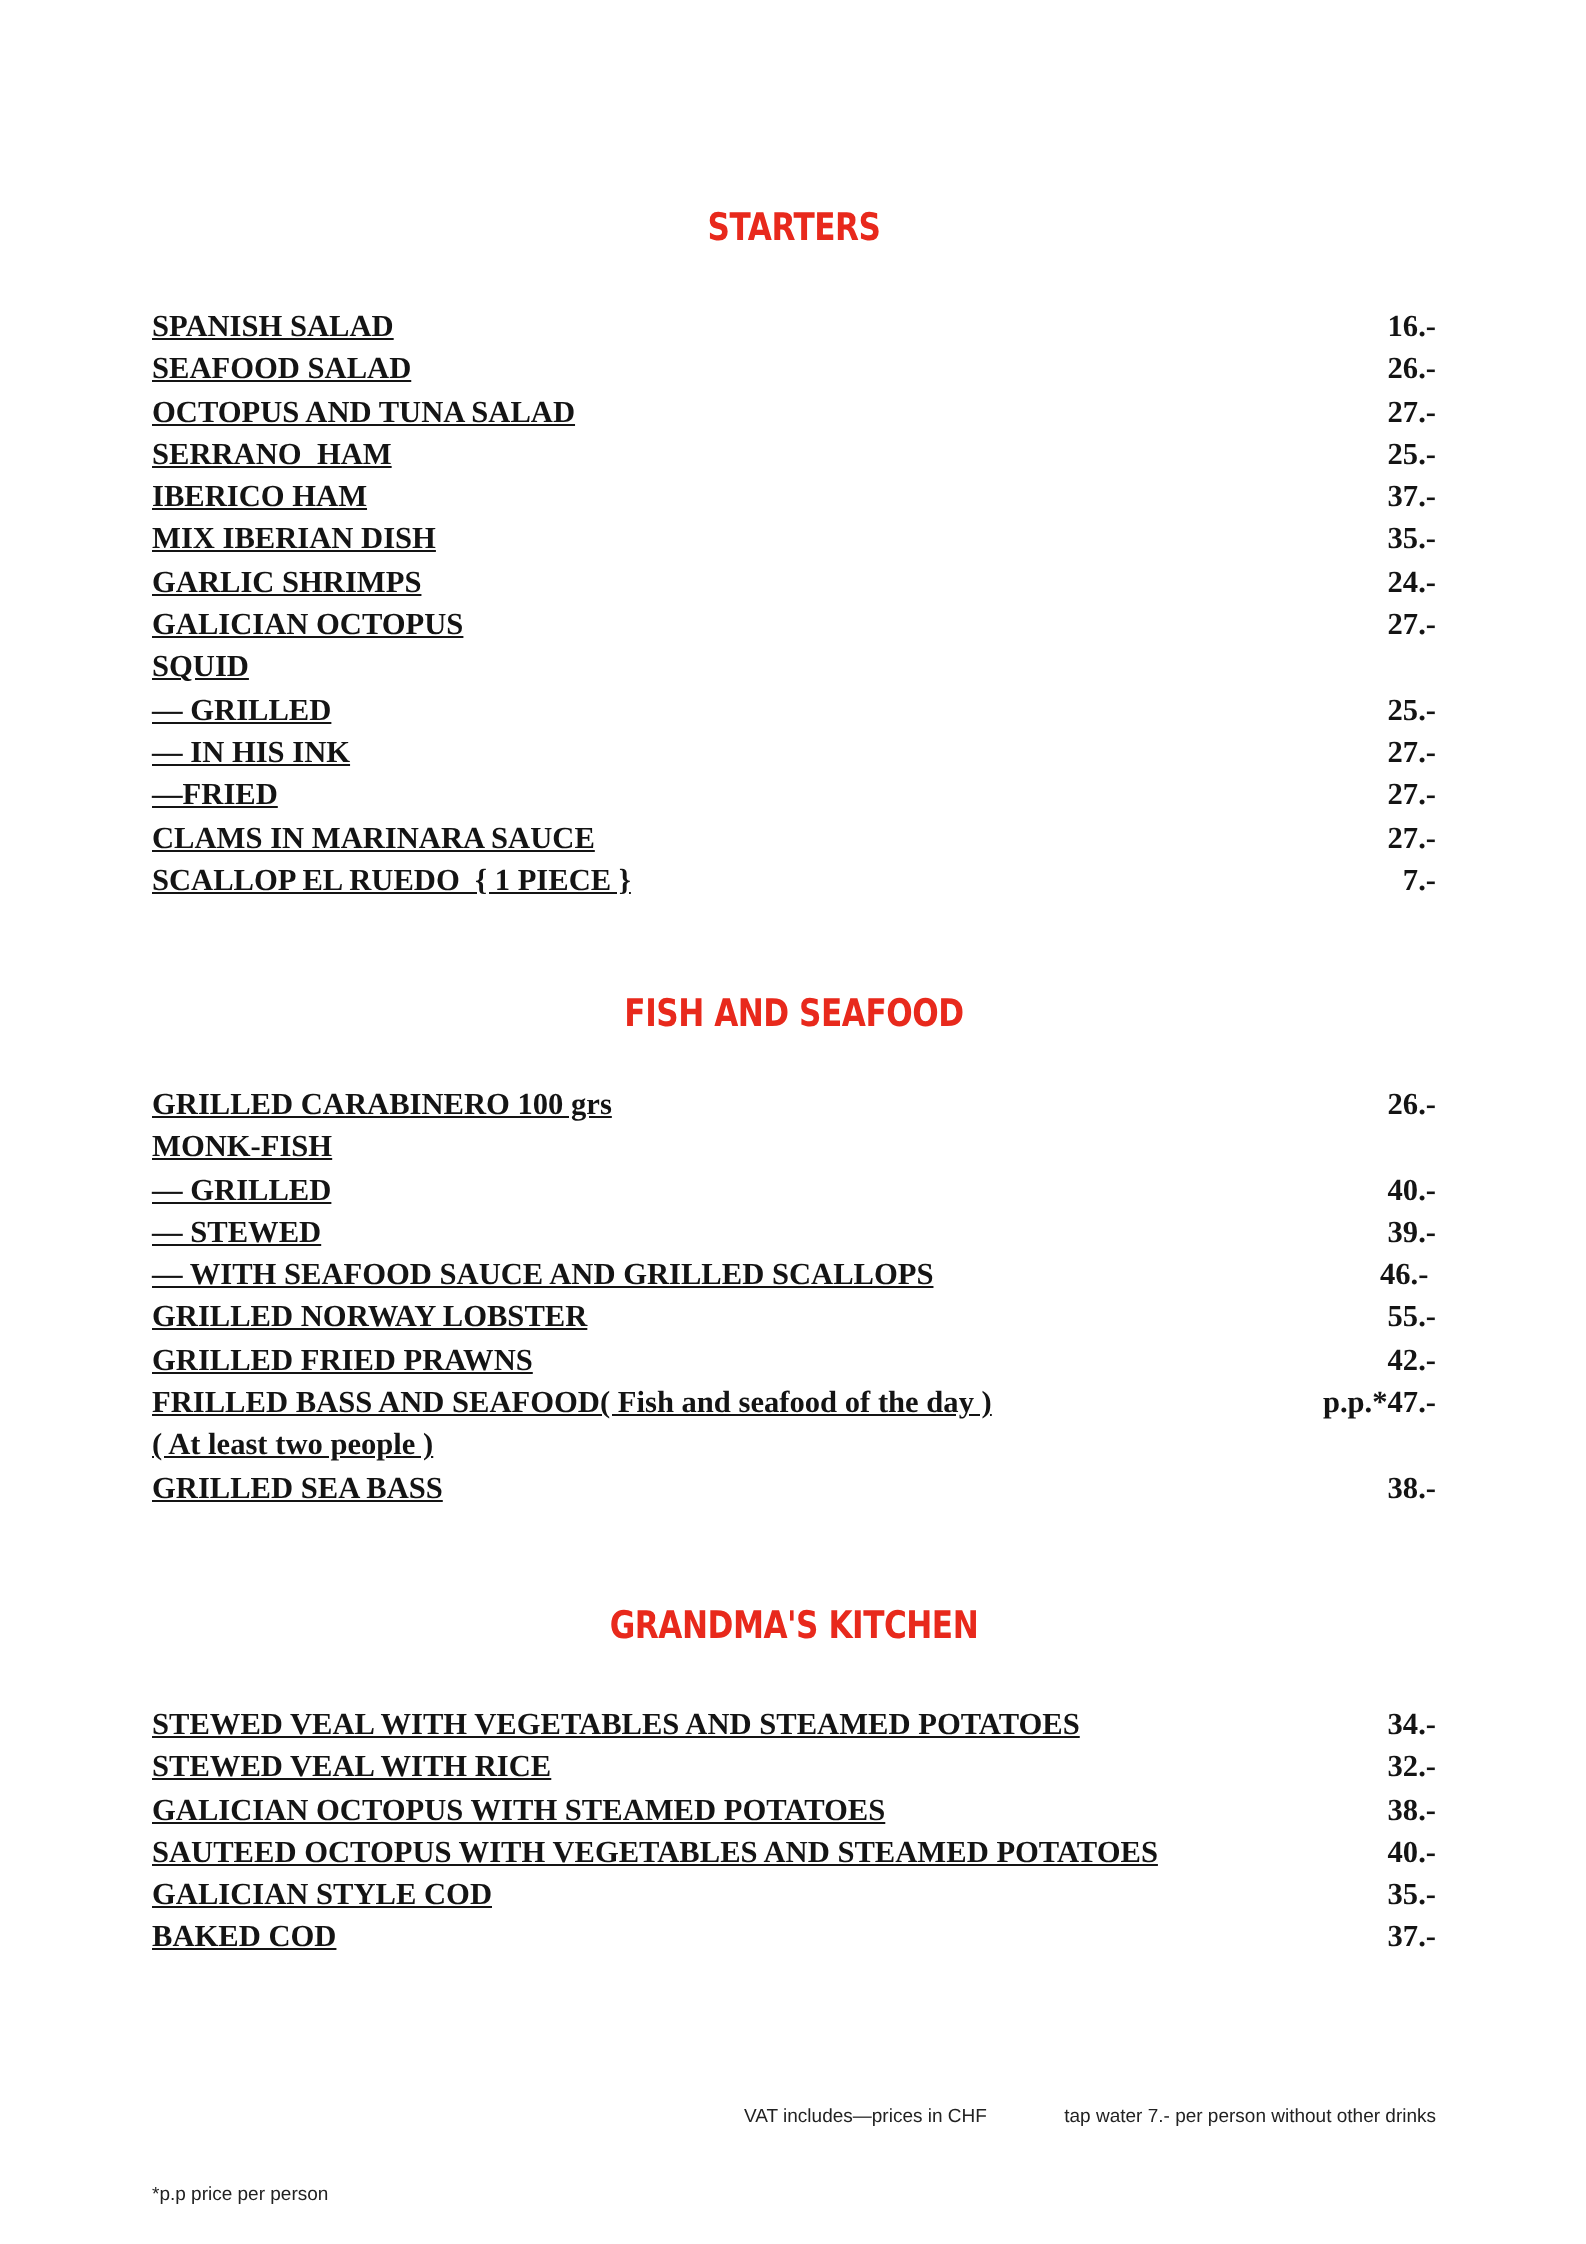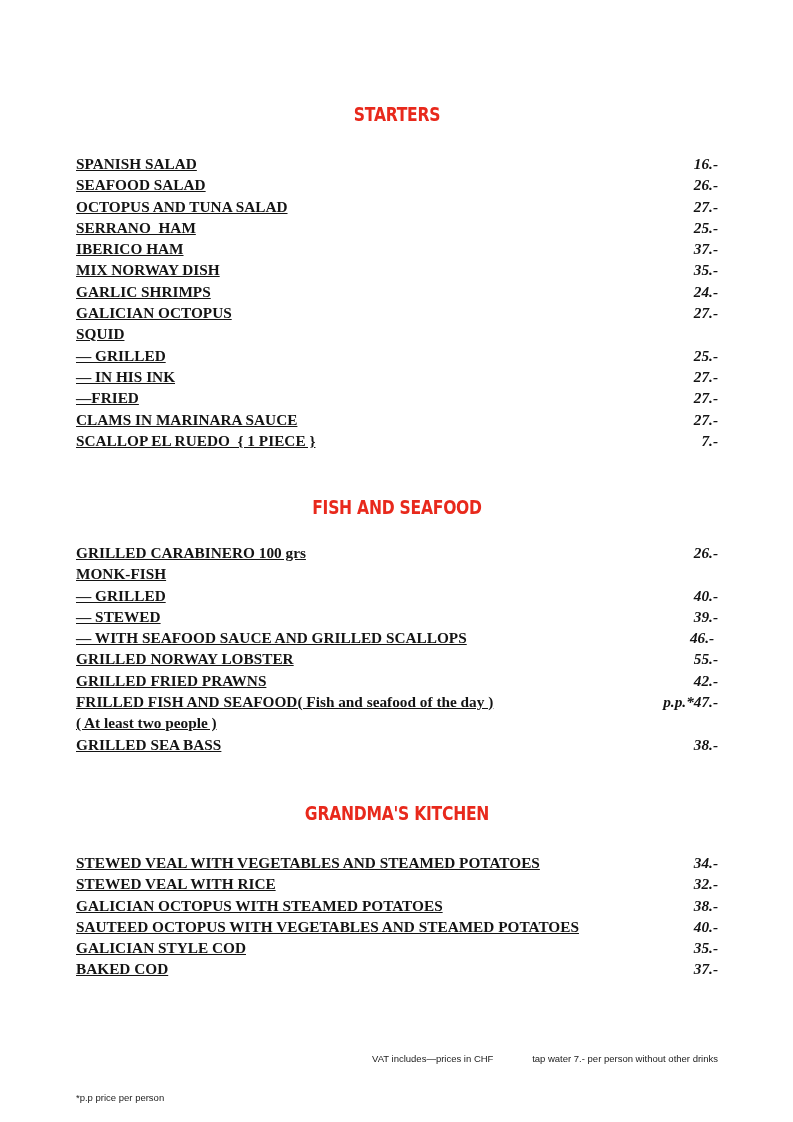--- a/index.html
+++ b/index.html
@@ -48,21 +48,21 @@
       display: flex;
       justify-content: space-between;
       align-items: baseline;
       height: 21.3px;
       line-height: 21.3px;
       font-weight: bold;
       font-size: 15.3px;
       white-space: nowrap;
     }
     .row .name { flex: 1 1 auto; text-decoration: underline; }
-    .row .price { flex: 0 0 auto; text-align: right; font-style: italic; }
+    .row .price { flex: 0 0 auto; text-align: right; }
     .footer {
       position: absolute;
       top: 1053px;
       left: 76px;
       width: 642px;
       font-family: "Liberation Sans", "DejaVu Sans", sans-serif;
       font-size: 9.5px;
       color: #222;
     }
     .footer span { position: absolute; white-space: nowrap; top: 0; }
@@ -89,21 +89,21 @@
         </div>
       <div class="row">
           <span class="name" style="white-space:pre;">SERRANO  HAM</span>
           <span class="price">25.-</span>
         </div>
       <div class="row">
           <span class="name">IBERICO HAM</span>
           <span class="price">37.-</span>
         </div>
       <div class="row">
-          <span class="name">MIX NORWAY DISH</span>
+          <span class="name">MIX IBERIAN DISH</span>
           <span class="price">35.-</span>
         </div>
       <div class="row">
           <span class="name">GARLIC SHRIMPS</span>
           <span class="price">24.-</span>
         </div>
       <div class="row">
           <span class="name">GALICIAN OCTOPUS</span>
           <span class="price">27.-</span>
         </div>
@@ -159,21 +159,21 @@
         </div>
       <div class="row">
           <span class="name">GRILLED NORWAY LOBSTER</span>
           <span class="price">55.-</span>
         </div>
       <div class="row">
           <span class="name">GRILLED FRIED PRAWNS</span>
           <span class="price">42.-</span>
         </div>
       <div class="row">
-          <span class="name">FRILLED FISH AND SEAFOOD( Fish and seafood of the day )</span>
+          <span class="name">FRILLED BASS AND SEAFOOD( Fish and seafood of the day )</span>
           <span class="price">p.p.*47.-</span>
         </div>
       <div class="row">
           <span class="name">( At least two people )</span>
           <span class="price"></span>
         </div>
       <div class="row">
           <span class="name">GRILLED SEA BASS</span>
           <span class="price">38.-</span>
         </div>

